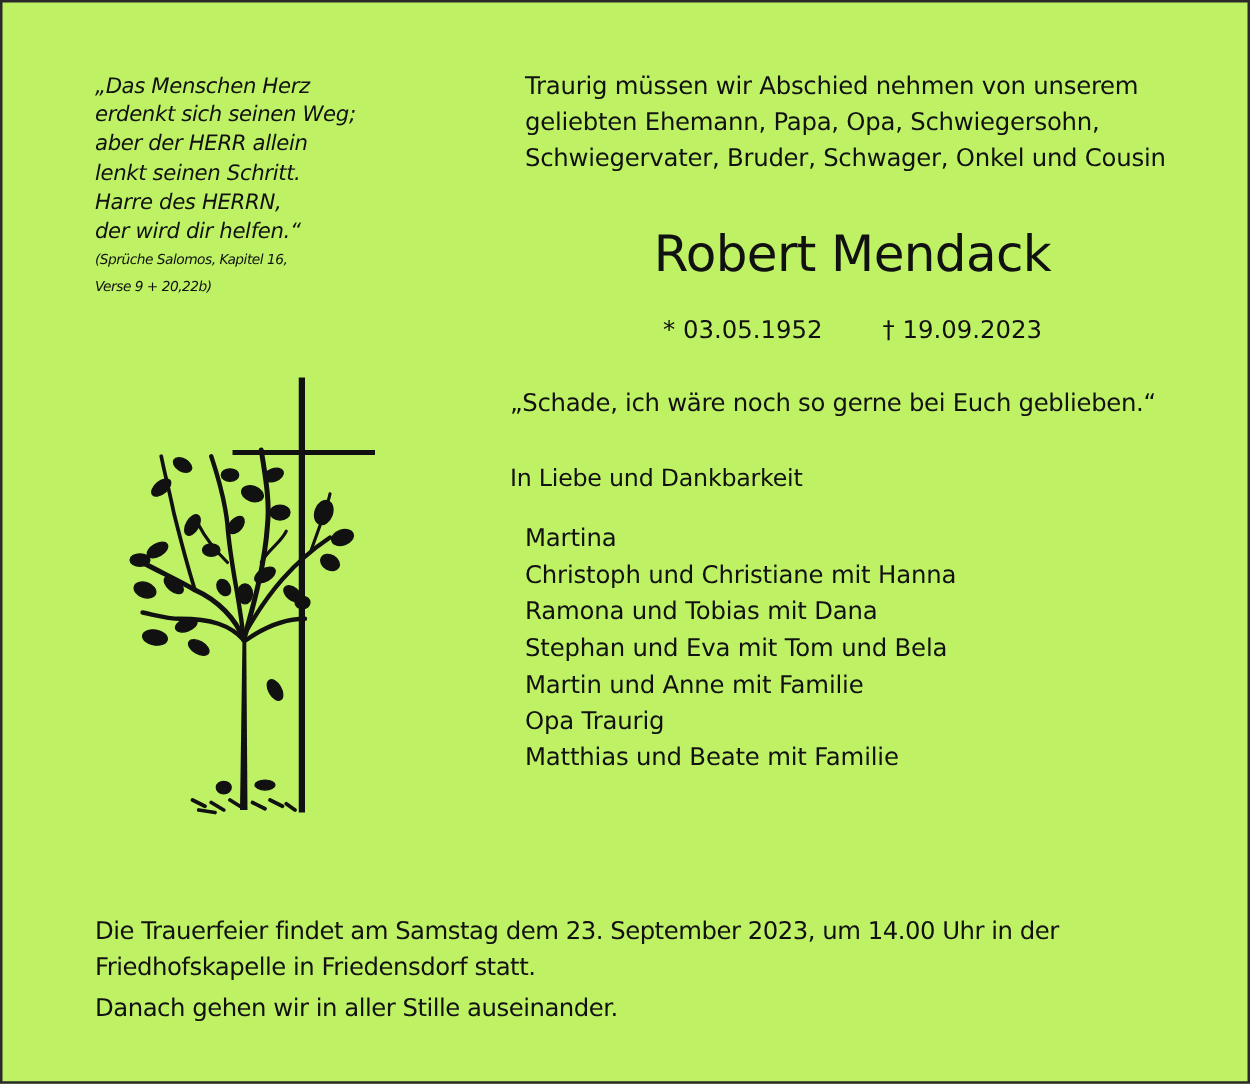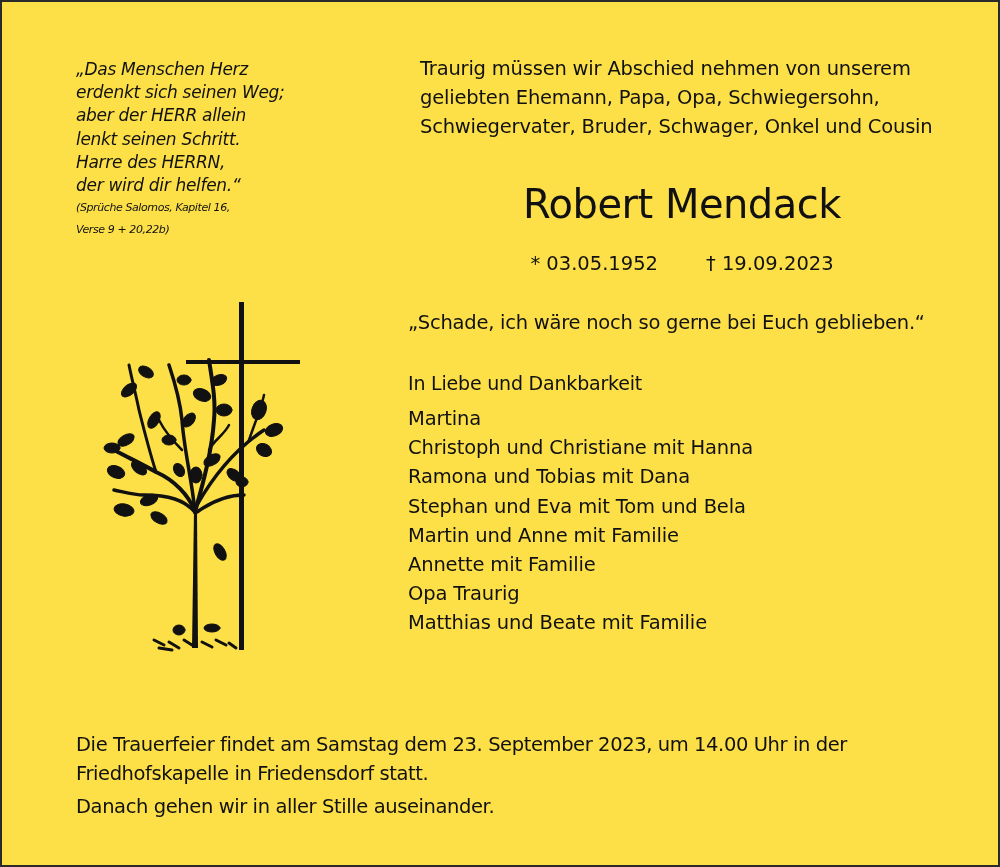--- a/index.html
+++ b/index.html
@@ -1,36 +1,36 @@
 <!DOCTYPE html>
 <html><head>
   <meta charset="utf-8">
   <style>
     html, body { margin: 0; padding: 0; background: #ffffff; }
     body { width: 1000px; height: 867px; position: relative; overflow: hidden;
            font-family: "DejaVu Sans", sans-serif; color: #111111; }
     .frame { position: absolute; left: 0; top: 0; width: 996px; height: 863px;
-             border: 2px solid #2a2a2a; background: #fde047; }
+             border: 2px solid #2a2a2a; background: #bef264; }
     .abs { position: absolute; }
     .verse { left: 74px; top: 56px; width: 270px; font-style: italic; font-size: 17px;
              line-height: 23.2px; letter-spacing: -0.3px; }
     .verse .ref { font-size: 11px; line-height: 21.5px; letter-spacing: -0.4px; }
     .intro { left: 406px; top: 52px; width: 560px; font-size: 19.5px; line-height: 29px;
              letter-spacing: -0.2px; margin-left: 12px; }
     .name { left: 400px; top: 170px; width: 560px; text-align: center; font-size: 40px;
             line-height: 64px; letter-spacing: -0.5px; }
     .dates { left: 400px; top: 249px; width: 560px; text-align: center; font-size: 19.5px;
              line-height: 26px; word-spacing: 0; }
     .dates span { display: inline-block; }
     .dates .gap { width: 48px; }
     .quote { left: 406px; top: 307px; width: 580px; font-size: 19.5px;
              line-height: 28px; letter-spacing: -0.25px; }
     .thanks { left: 406px; top: 367px; width: 420px; font-size: 19px; line-height: 28px; letter-spacing: -0.2px; }
     .family { left: 406px; top: 402px; width: 480px; font-size: 19.5px; line-height: 29.2px;
-              margin: 0; padding: 0; list-style: none; letter-spacing: -0.15px; }
+              margin: 12px; padding: 0; list-style: none; letter-spacing: -0.15px; }
     .ceremony { left: 74px; top: 728px; width: 880px; font-size: 19.5px; line-height: 29px;
                 letter-spacing: -0.4px; }
     .farewell { left: 74px; top: 790px; width: 700px; font-size: 19.5px; line-height: 29px;
                 letter-spacing: -0.4px; }
     .emblem { left: 82px; top: 298px; width: 225px; height: 358px; }
   </style>
 </head>
 <body>
 
 <div class="frame">
@@ -61,21 +61,20 @@
   <div class="abs quote">„Schade, ich wäre noch so gerne bei Euch geblieben.“</div>
 
   <div class="abs thanks">In Liebe und Dankbarkeit</div>
 
   <ul class="abs family">
     <li>Martina</li>
     <li>Christoph und Christiane mit Hanna</li>
     <li>Ramona und Tobias mit Dana</li>
     <li>Stephan und Eva mit Tom und Bela</li>
     <li>Martin und Anne mit Familie</li>
-    <li>Annette mit Familie</li>
     <li>Opa Traurig</li>
     <li>Matthias und Beate mit Familie</li>
   </ul>
 
   <div class="abs emblem">
     <svg width="225" height="358" viewBox="0 0 225 358" xmlns="http://www.w3.org/2000/svg">
       <g fill="#111" stroke="#111" stroke-linecap="round">
 
         <rect x="155" y="2" width="5" height="348" stroke="none"></rect>
         <rect x="102" y="60" width="114" height="4" stroke="none"></rect>

